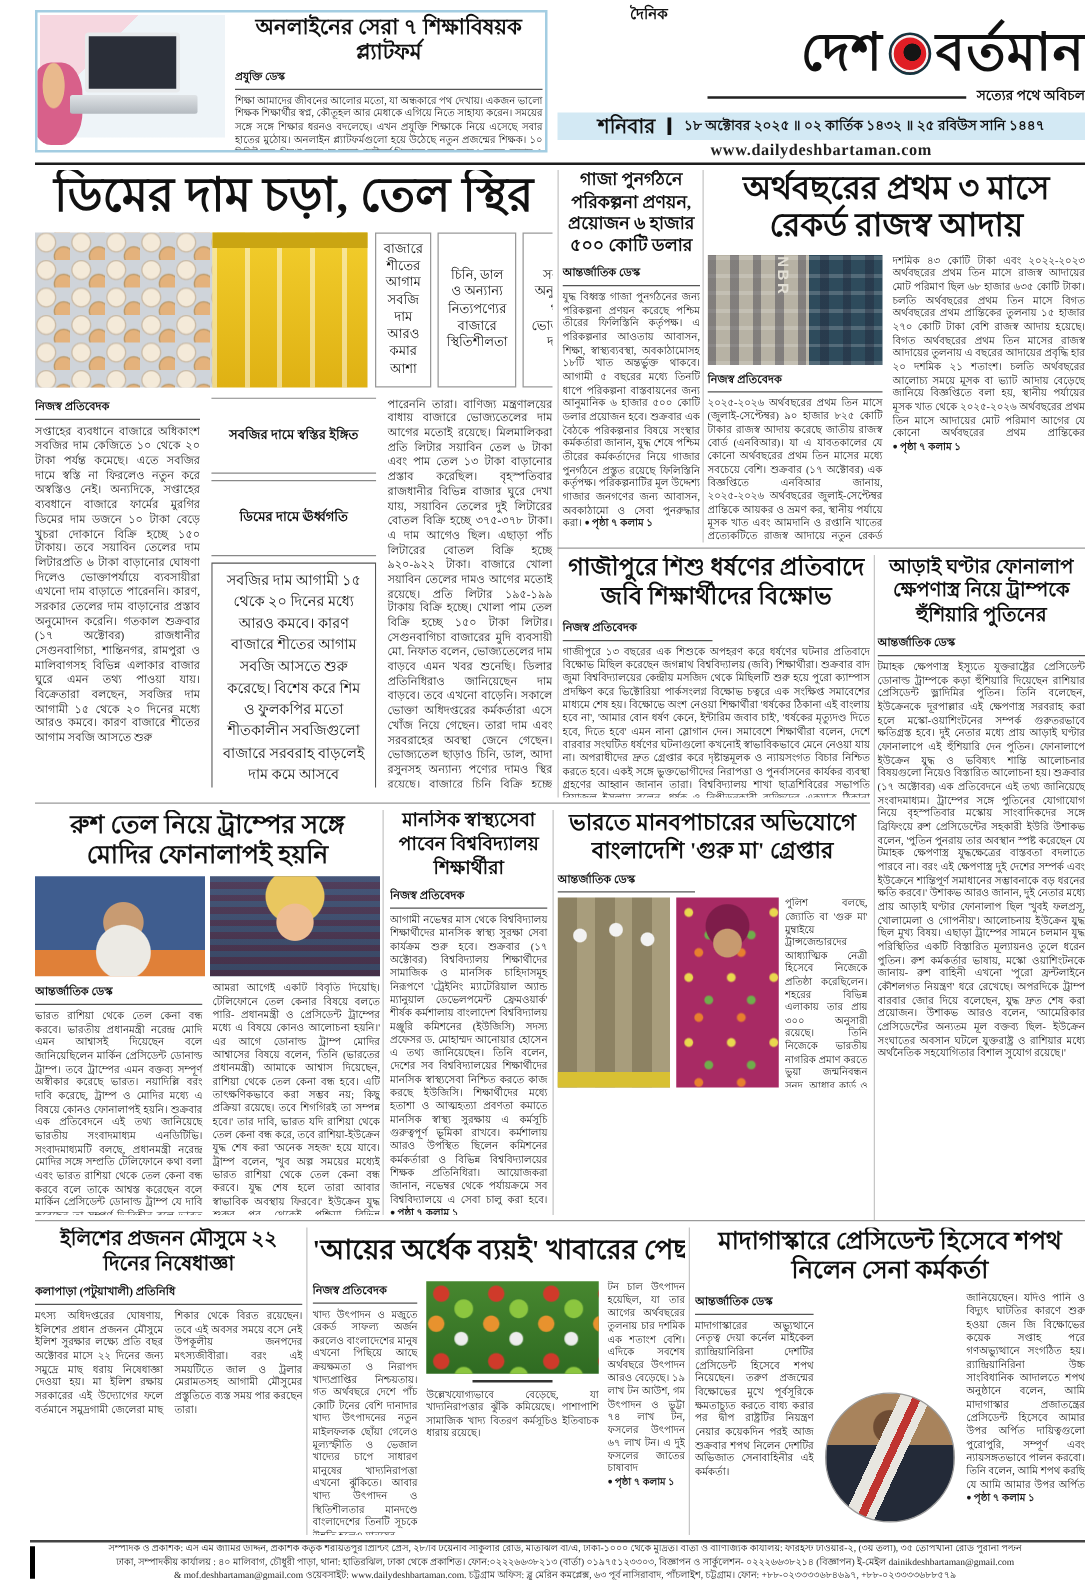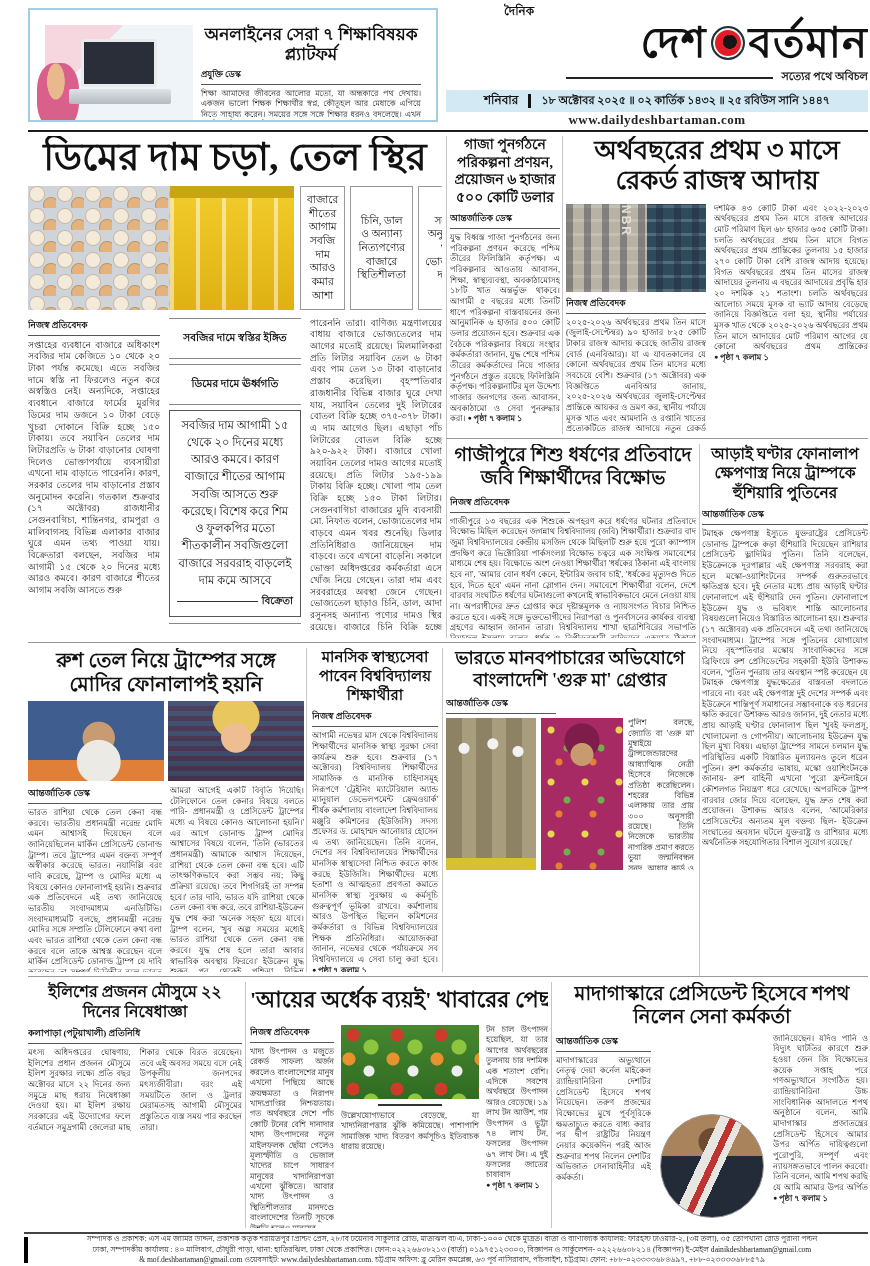--- a/index.html
+++ b/index.html
@@ -12,21 +12,21 @@
   .by { display:block; font-size:9px; font-weight:700; border-bottom:1px solid #555;
         padding-bottom:2px; margin-bottom:4px; }
   .bd { font-size:9px; line-height:1.3; text-align:justify; color:#1b1b1b; }
   .jmp { font-weight:700; white-space:nowrap; }
   .jmp::before { content:"● "; font-size:7px; vertical-align:1px; }
   .vsep { position:absolute; width:1px; background:#c6c6c6; }
   .hsep { position:absolute; height:1px; background:#9a9a9a; }
 
   
   .adbox { left:28px; top:8px; width:410px; height:114px; border:2px solid #a3cde2;
-           padding:15px; display:flex; gap:8px; }
+           padding:2px; display:flex; gap:8px; }
   .ph-ad { width:148px; height:98px; flex:none; position:relative;
            background:linear-gradient(135deg,#f6d7e0 0 32%,#eef4f8 32% 100%); }
   .ph-ad .scr { position:absolute; left:36px; top:14px; width:76px; height:48px;
                 background:#2a2e38; border:3px solid #e8eaec; border-radius:3px; }
   .ph-ad .kbd { position:absolute; left:24px; top:64px; width:102px; height:15px;
                 background:linear-gradient(#dfe3e6,#b4bac0); border-radius:2px; }
   .ph-ad .kid { position:absolute; left:-8px; bottom:-6px; width:42px; height:66px;
                 border-radius:40%; background:radial-gradient(ellipse at 45% 28%,#e9b98d 26%,#d8608a 28%); }
   .adtxt { flex:1; display:flex; flex-direction:column; }
   .adtxt h2 { font-size:17px; text-align:center; line-height:1.15; margin-bottom:4px; }
@@ -38,21 +38,21 @@
   .title-row { display:flex; align-items:center; justify-content:flex-end; gap:6px; }
   .t1 { font-size:42px; font-weight:800; line-height:1; letter-spacing:1px; }
   .logo { width:30px; height:30px; border-radius:50%; flex:none;
           background: radial-gradient(circle at 56% 46%, #151515 29%, transparent 31%), #e01e25;
           box-shadow: inset 0 0 0 2px #f4f4f4, 0 0 0 2px #15343f; }
   .tag-row { display:flex; align-items:center; gap:8px; margin-top:4px; padding-left:120px; }
   .tagline-rule { flex:1; height:2px; background:#222; }
   .tag { font-size:11px; font-weight:700; }
   .datebar { left:446px; top:90px; width:422px; height:22px; background:#d3e9f4;
              display:flex; align-items:center; justify-content:center; gap:10px; }
-  .datebar .day { font-size:12px; font-weight:700; }
+  .datebar .day { font-size:16px; font-weight:700; }
   .dsep { width:3px; height:14px; background:#111; }
   .datebar .date { font-size:11px; font-weight:700; }
   .site { left:446px; top:112px; width:422px; height:16px; text-align:center;
           font-size:13px; font-weight:700; color:#222; letter-spacing:.5px; }
   .mainrule { left:28px; top:130px; width:840px; height:2px; background:#1d1d1d; position:absolute; }
 
   
   .lead { left:28px; top:136px; width:414px; height:502px; }
   .lead h1 { font-size:38px; text-align:center; white-space:nowrap; line-height:1.15; }
   .lead-media { display:flex; gap:6px; margin-top:6px; height:124px; }
@@ -64,21 +64,21 @@
     background-size:28px 22px; }
   .oil { flex:1;
     background-image: linear-gradient(180deg, #caa512 0 12px, rgba(0,0,0,0) 12px),
                       repeating-linear-gradient(90deg, rgba(255,255,255,.5) 0 4px, rgba(0,0,0,0) 4px 26px),
                       linear-gradient(180deg,#f2cd2c,#dfb113); }
   .bullets { flex:1; display:flex; flex-direction:row; gap:5px; }
   .bullet { flex:1; border:1px solid #999; display:flex; align-items:center; justify-content:center;
             text-align:center; font-size:10.5px; line-height:1.3; padding:2px 6px; }
   .lead-cols { display:flex; gap:9px; margin-top:8px; height:312px; }
   .lead-cols > div { flex:1; overflow:hidden; }
-  .sh { font-weight:700; font-size:10.5px; text-align:center; padding:11px 0;
+  .sh { font-weight:700; font-size:10.5px; text-align:center; padding:21px 0;
         border-top:1px solid #888; border-bottom:1px solid #888; margin-bottom:5px; }
   .quote { border:1px solid #555; padding:6px 7px; margin-bottom:6px; }
   .quote .qt { font-size:11.5px; line-height:1.5; text-align:center; display:block; }
   .qa { display:flex; align-items:center; gap:4px; margin-top:4px; }
   .qa .ln { flex:1; height:1px; background:#333; }
   .qa b { font-size:10px; }
 
   
   .gaza { left:450px; top:136px; width:110px; height:298px; }
   .gaza h2 { font-size:14px; text-align:center; line-height:1.25; margin-bottom:5px; }

